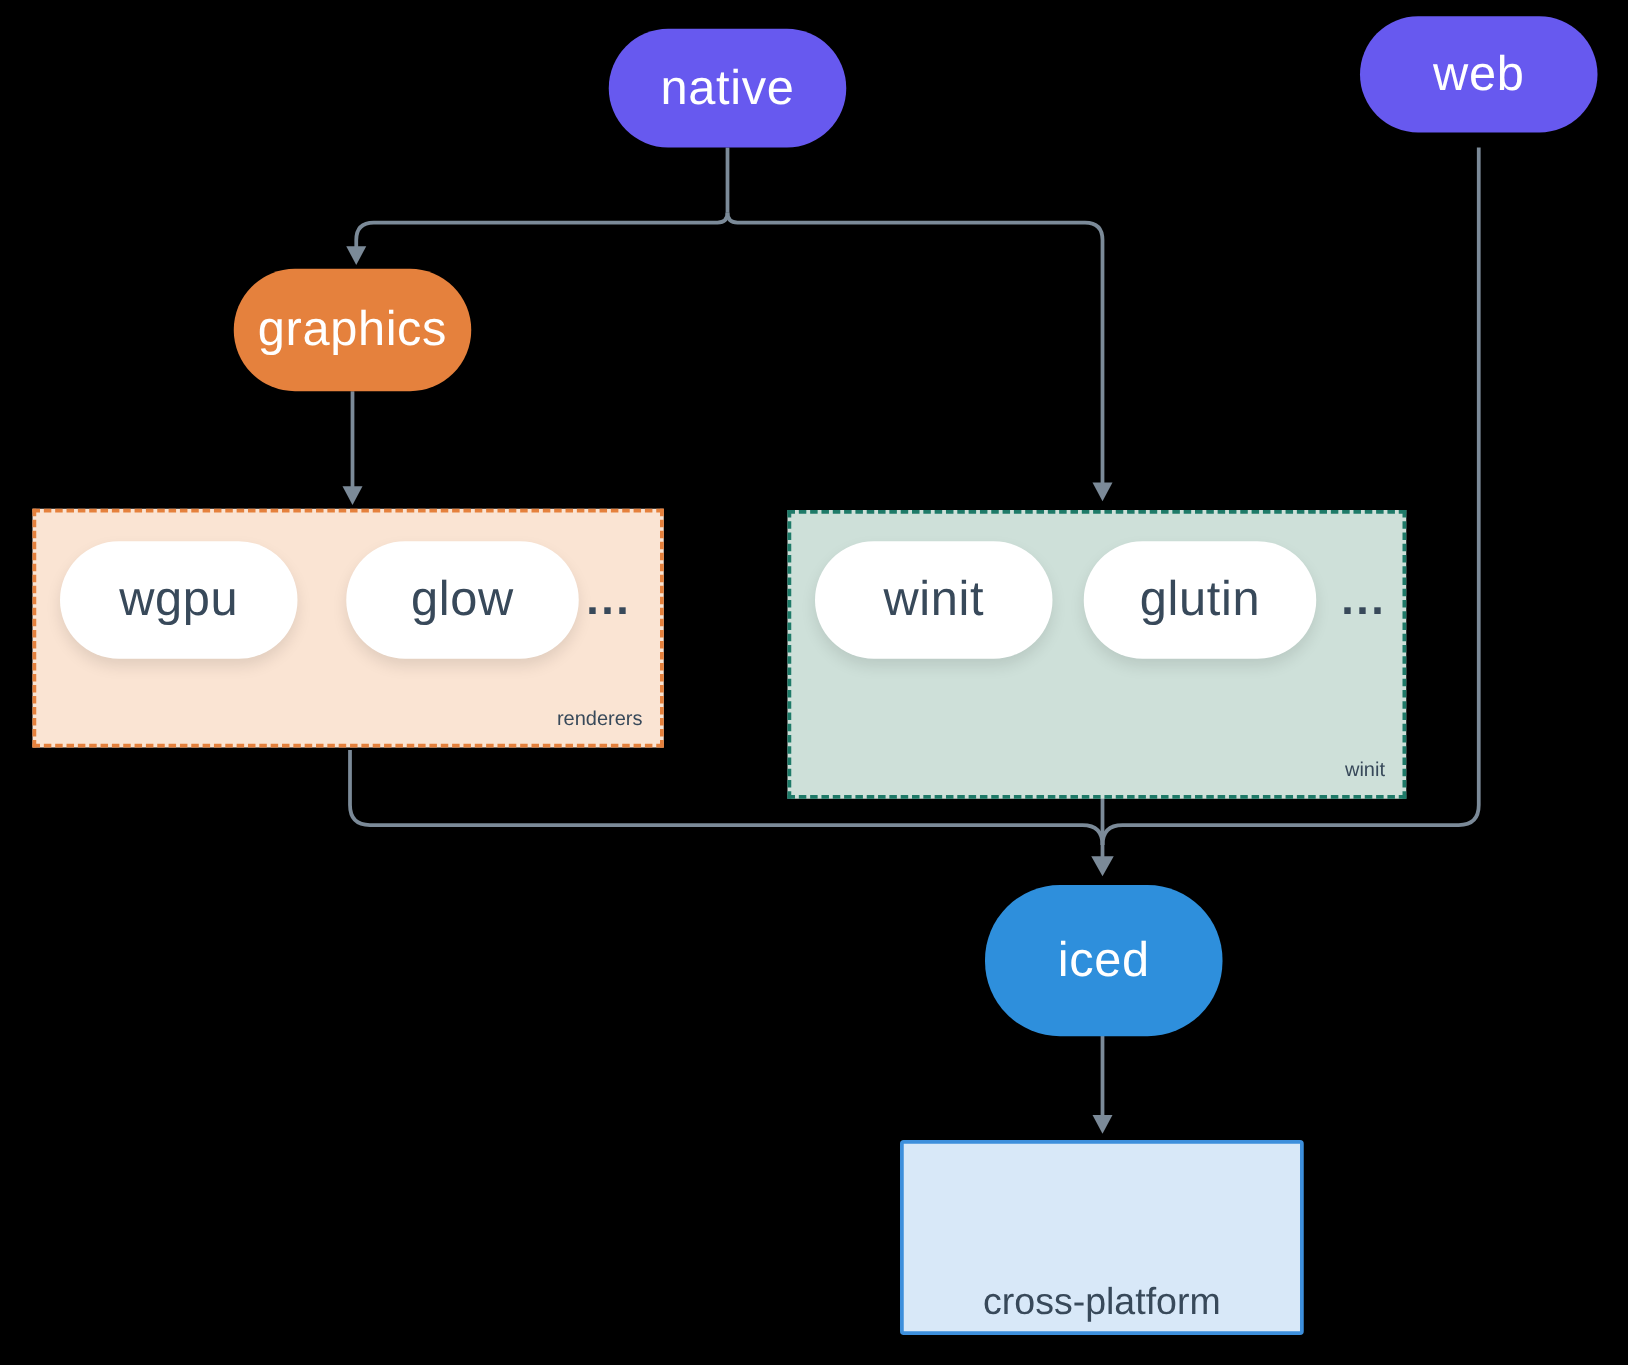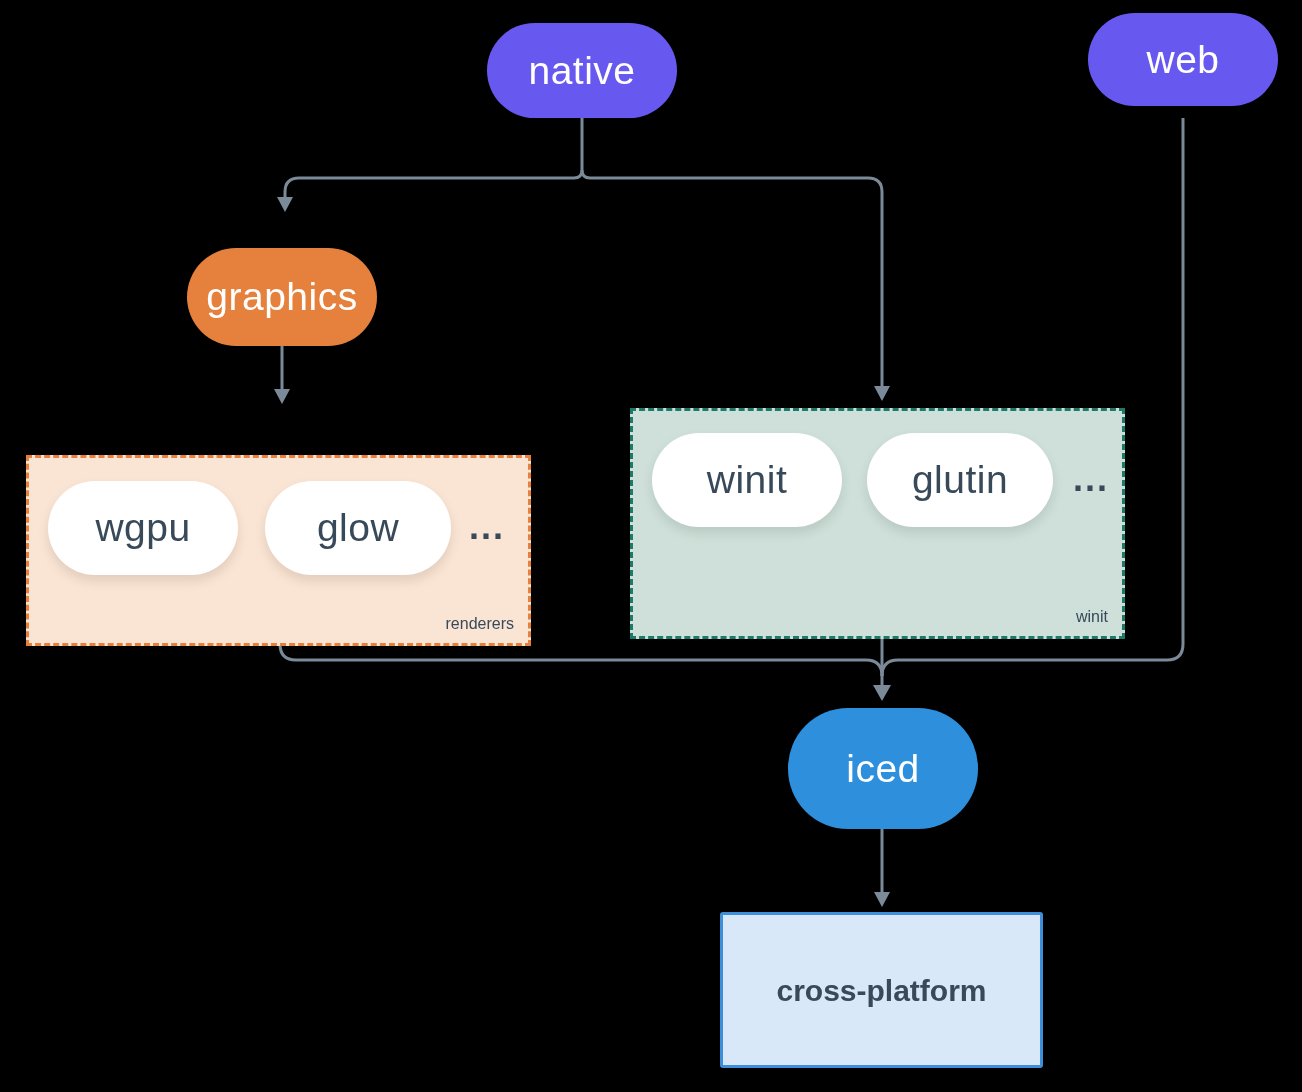--- a/index.html
+++ b/index.html
@@ -26,21 +26,21 @@
   .pill {
     position: absolute;
     display: flex;
     align-items: center;
     justify-content: center;
     border-radius: 60px;
     font-size: 39px;
     letter-spacing: 0.5px;
   }
   .pill-purple { background: var(--purple); color: #fff; }
-  .pill-orange { background: var(--orange); color: #fff; margin-top: 33px; }
+  .pill-orange { background: var(--orange); color: #fff; }
   .pill-blue   { background: var(--blue);   color: #fff; }
   .pill-white  {
     background: #fff;
     color: var(--ink);
     box-shadow: 0 6px 12px rgba(0,0,0,0.10);
   }
 
   .group-box {
     position: absolute;
     box-sizing: border-box;
@@ -63,27 +63,26 @@
     letter-spacing: 2px;
   }
 
   .app-box {
     position: absolute;
     box-sizing: border-box;
     background: var(--appbg);
     border: 3px solid var(--appborder);
     border-radius: 3px;
     display: flex;
-    flex-direction: row;
+    flex-direction: column;
     align-items: center;
-    justify-content: center;
+    justify-content: flex-end;
     color: var(--ink);
     font-size: 30px;
     line-height: 47px;
-    font-weight: bold;
   }
 </style>
 </head>
 <body>
 
 <div id="canvas">
 
   <svg id="connectors" viewBox="0 0 1302 1092" xmlns="http://www.w3.org/2000/svg">
 
     <path class="edge" d="M582 118 L582 170"></path>
@@ -111,25 +110,25 @@
   </div>
 
   <div class="pill pill-purple" style="left:1088px; top:13px; width:190px; height:93px;">
     <span>web</span>
   </div>
 
   <div class="pill pill-orange" style="left:187px; top:215px; width:190px; height:98px;">
     <span>graphics</span>
   </div>
 
-  <div class="group-box renderers" style="left:26px; top:407px; width:505px; height:191px;margin-top:48px;">
+  <div class="group-box renderers" style="left:26px; top:407px; width:505px; height:191px;">
     <div class="pill pill-white" style="left:19px; top:23px; width:190px; height:94px;">
       <span>wgpu</span>
     </div>
-    <div class="pill pill-white" style="left:236px; top:23px; width:186px; height:94px;">
+    <div class="pill pill-white" style="left:248px; top:23px; width:186px; height:94px;">
       <span>glow</span>
     </div>
     <div class="ellipsis" style="left:440px; top:48px;">...</div>
     <div class="group-label">renderers</div>
   </div>
 
   <div class="group-box shells" style="left:630px; top:408px; width:495px; height:231px;">
     <div class="pill pill-white" style="left:19px; top:22px; width:190px; height:94px;">
       <span>winit</span>
     </div>

